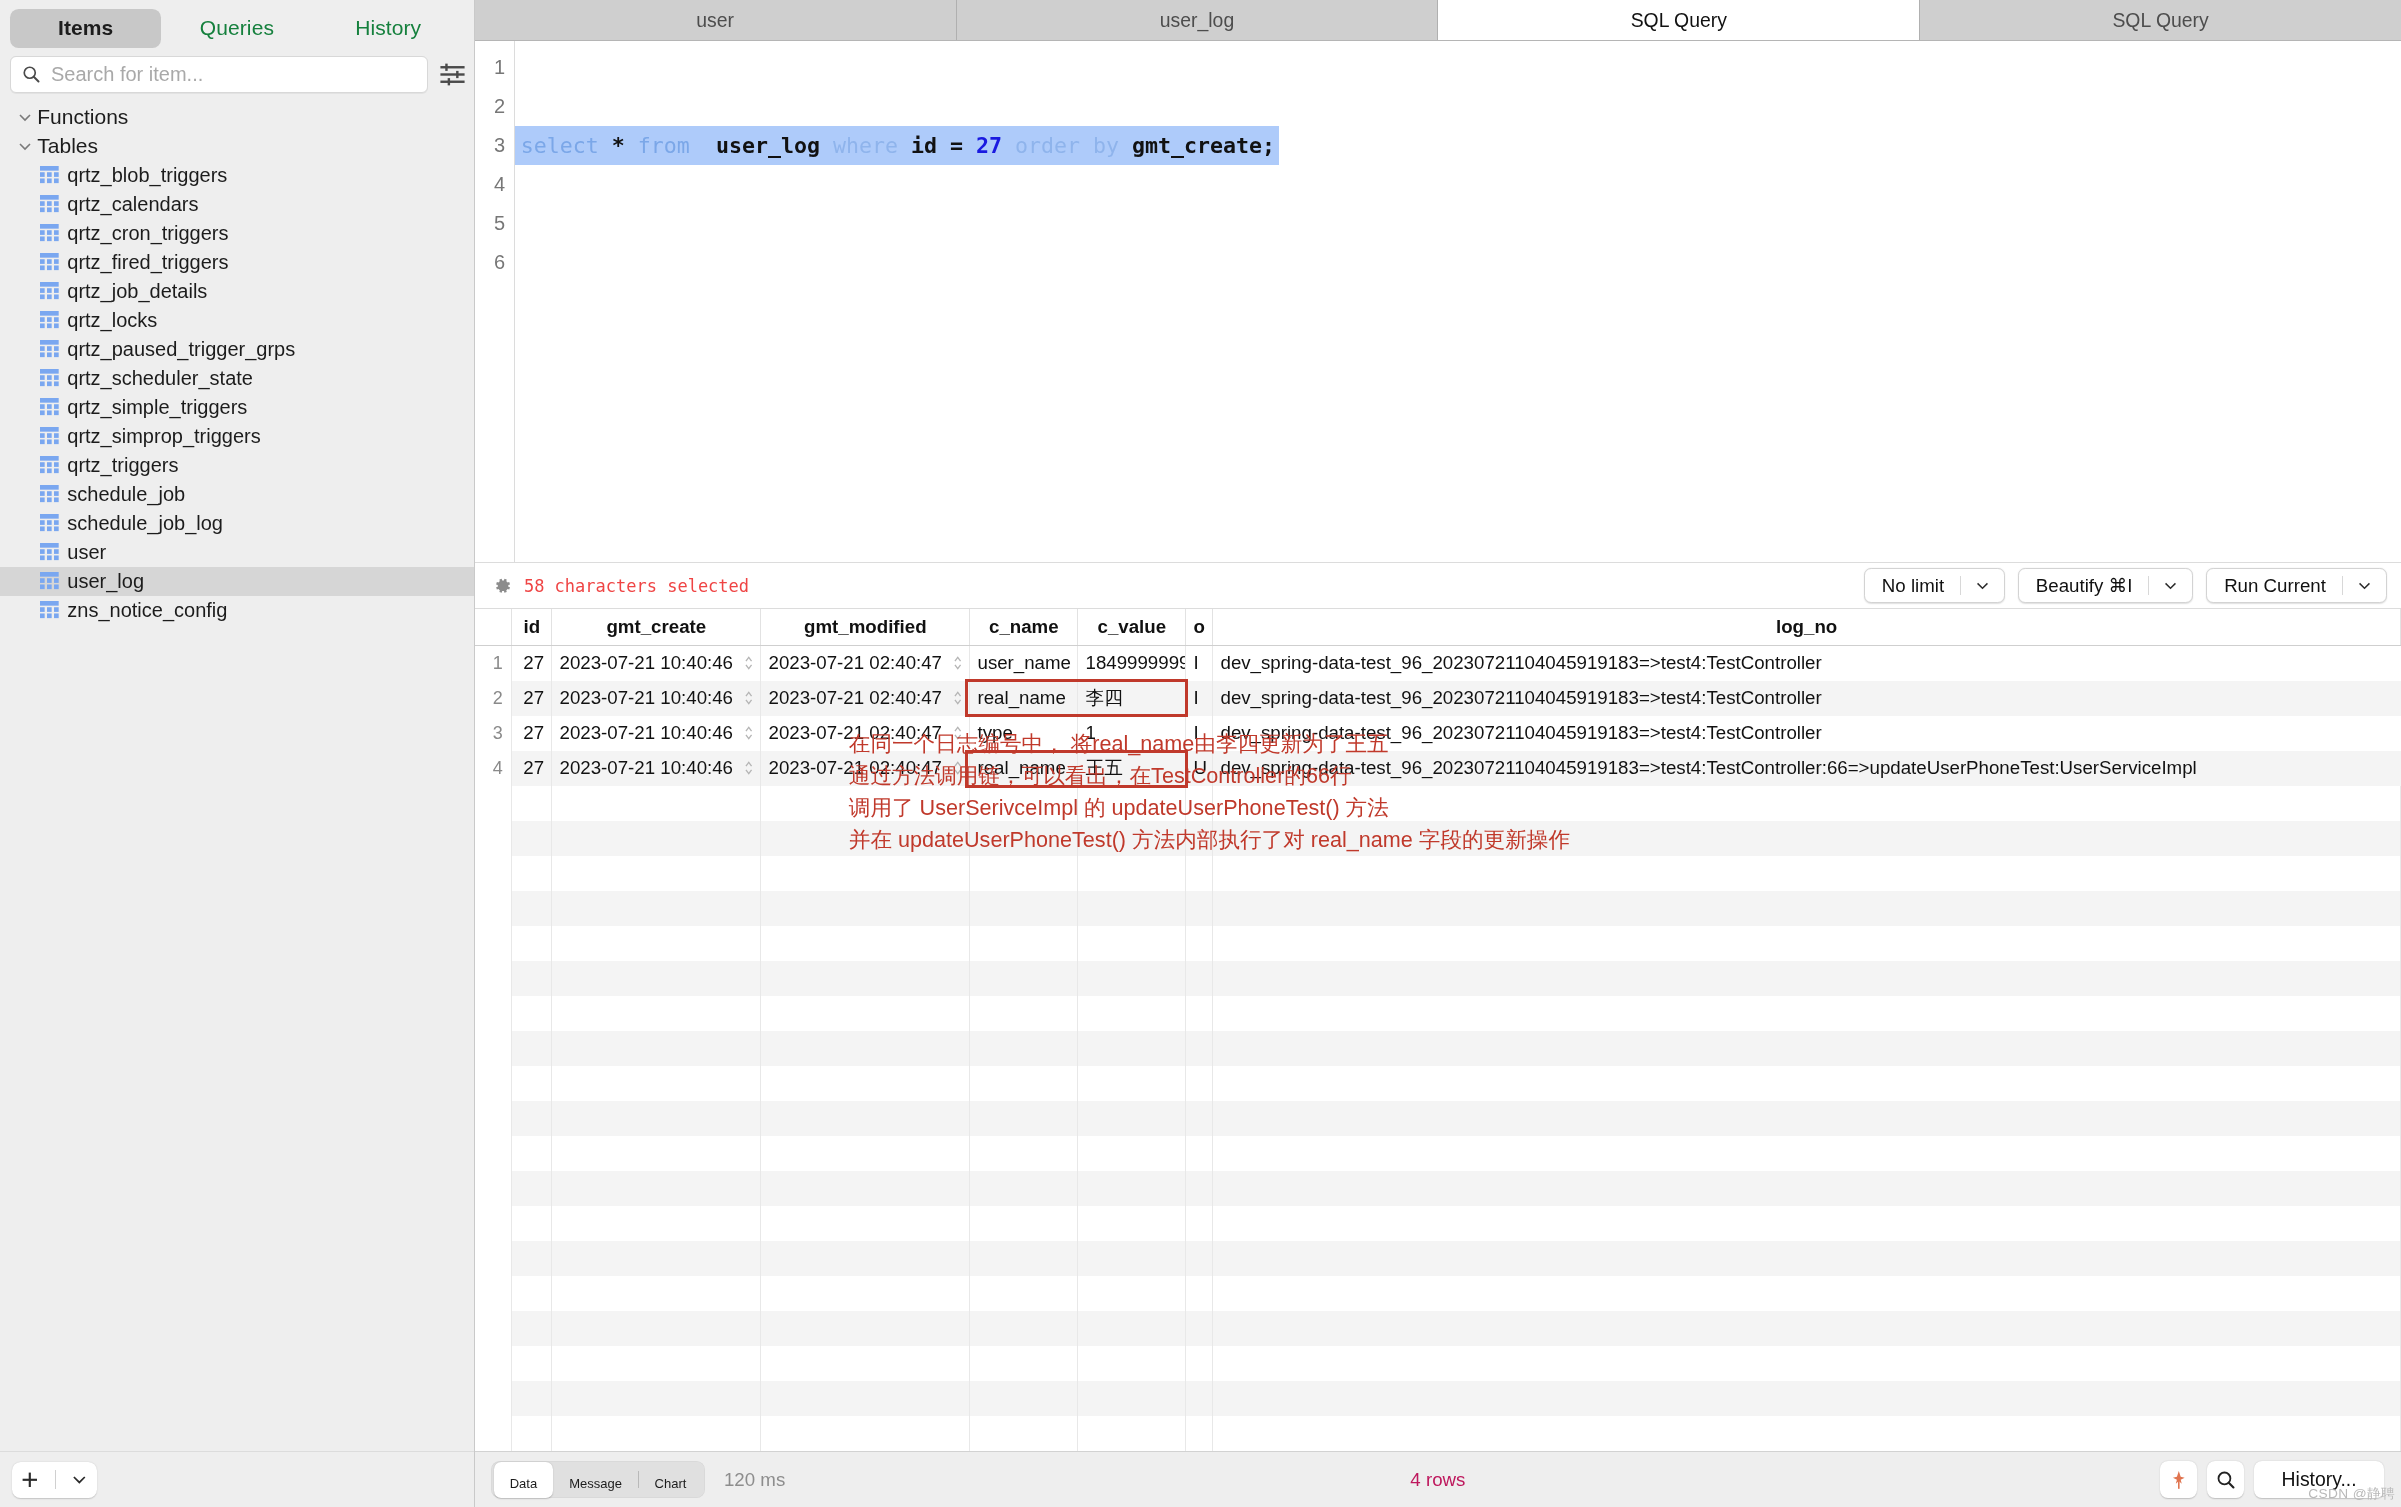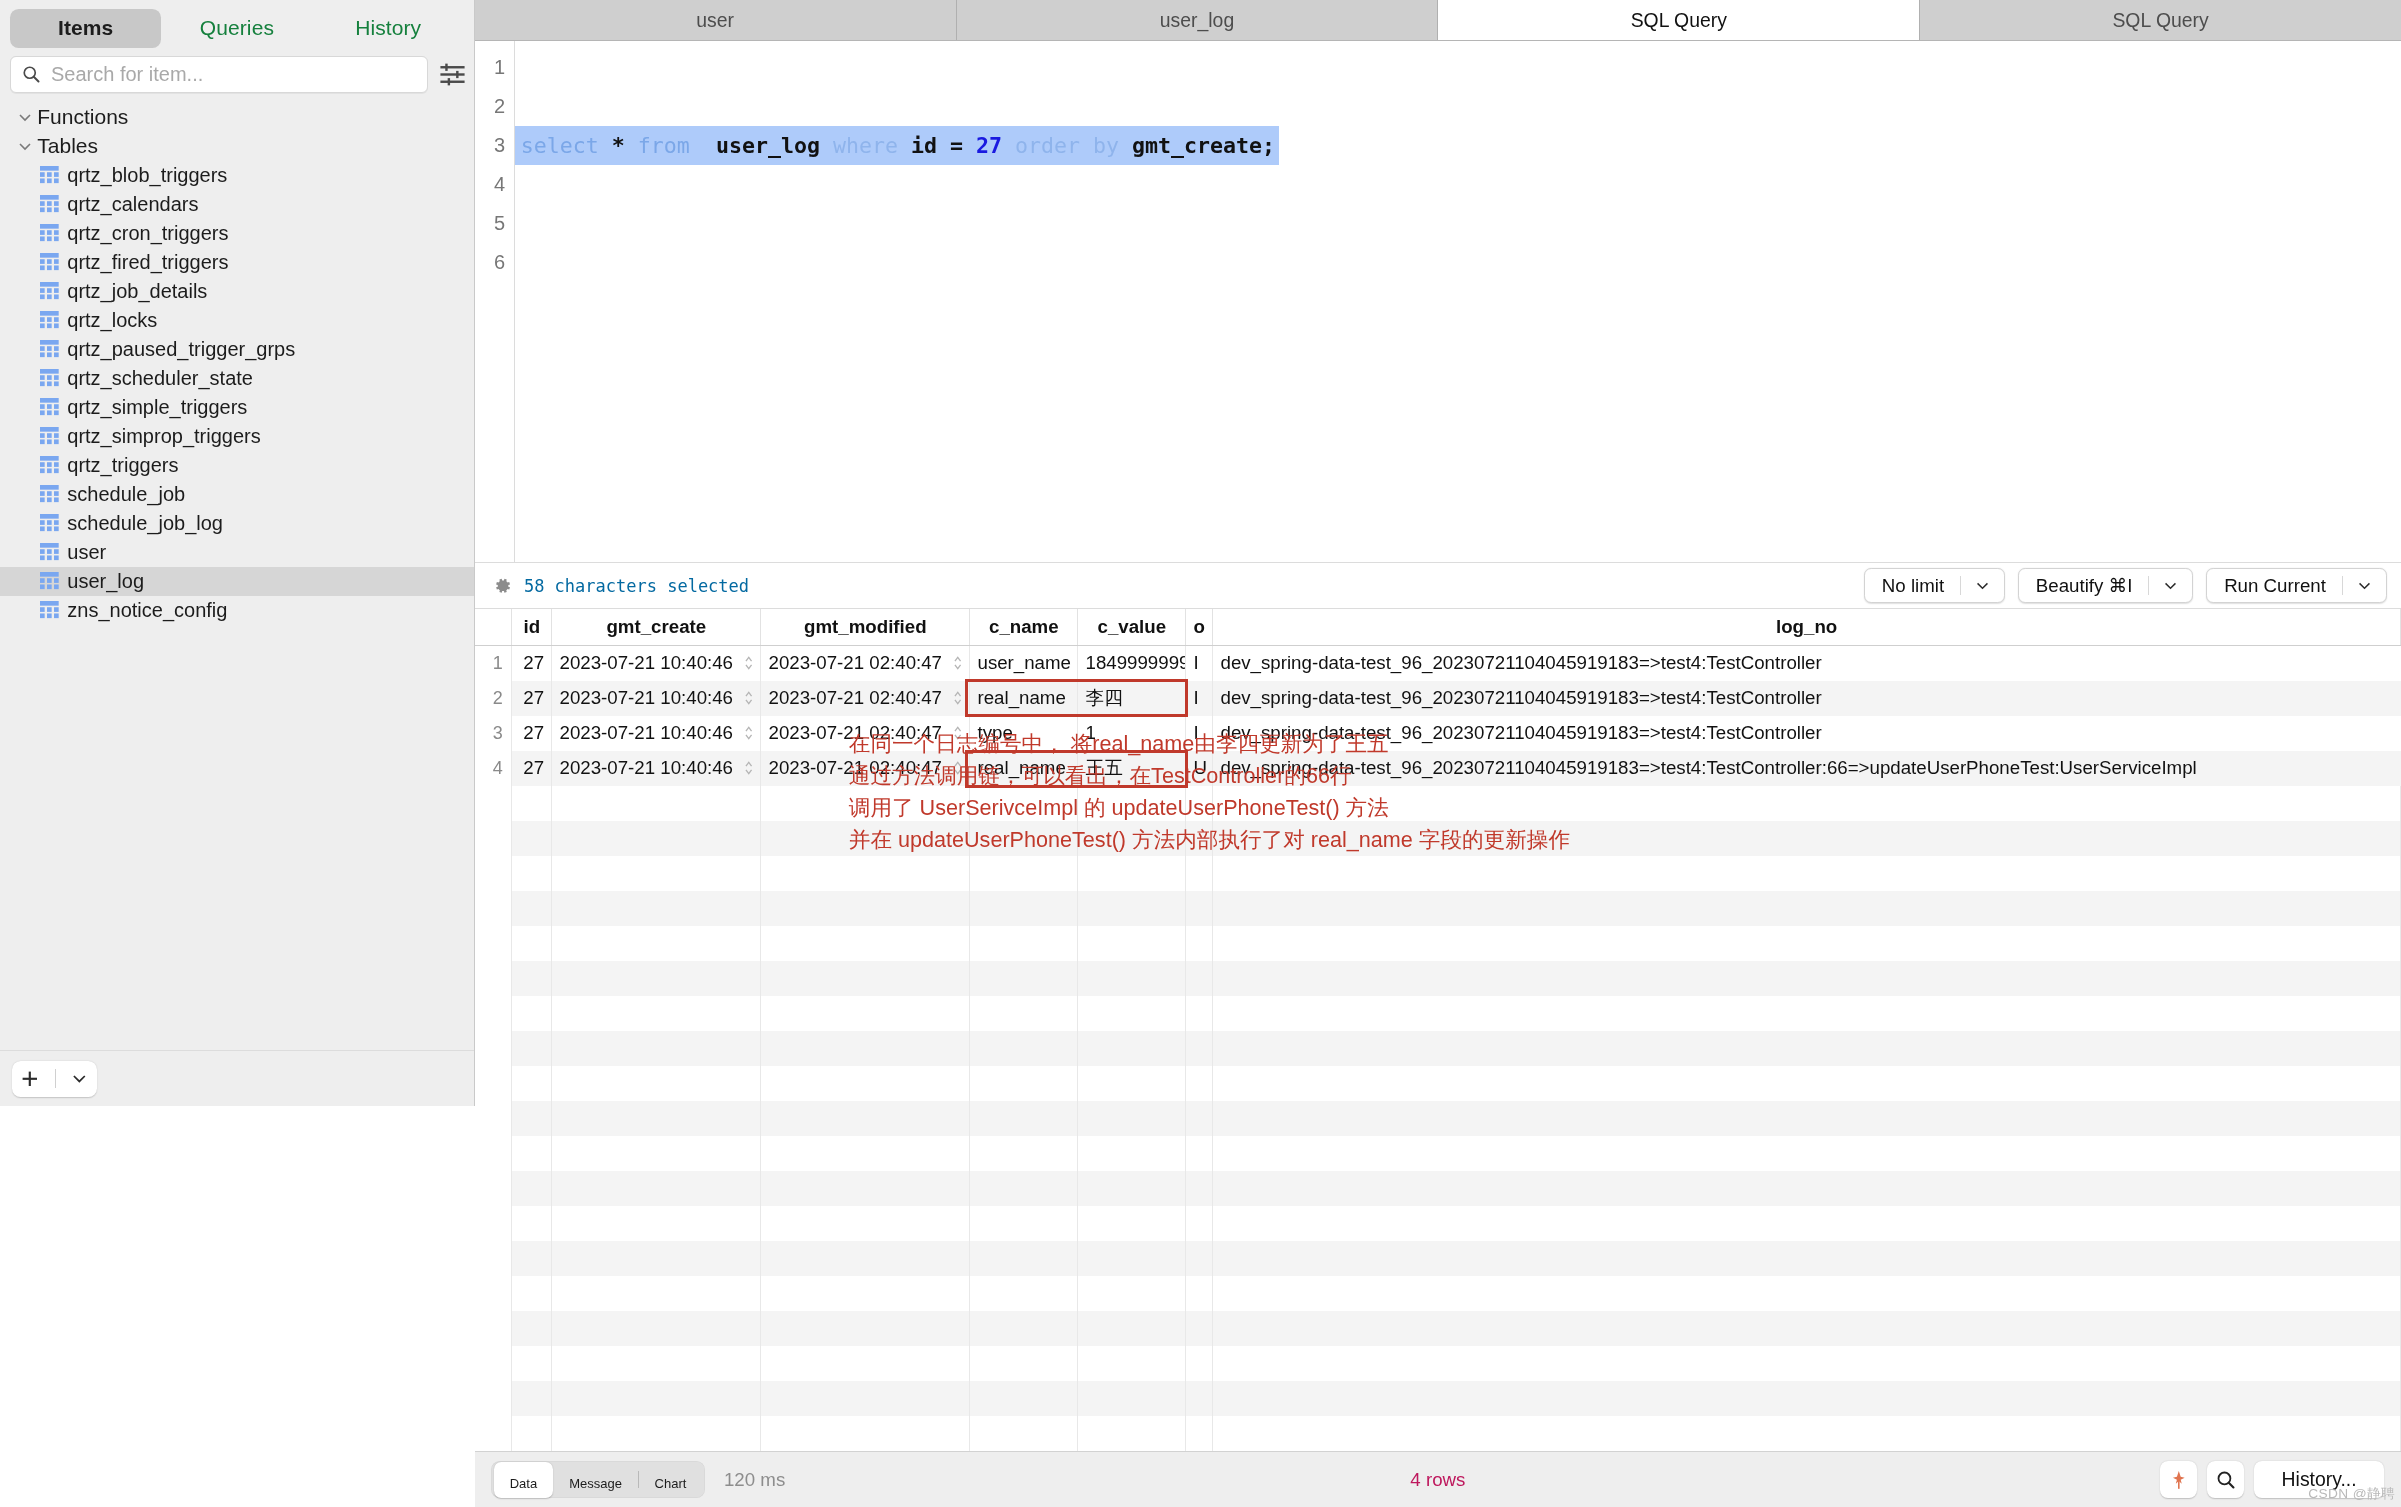--- a/index.html
+++ b/index.html
@@ -12,21 +12,21 @@
   }
   .app {
     position: relative;
     width: 2401px; height: 1507px;
     display: flex;
   }
 
   
   .sidebar {
     width: 475px;
-    height: 1106px;
+    height: 1507px;
     background: #eeeeee;
     border-right: 1.4px solid #c9c9c9;
     box-sizing: border-box;
     display: flex;
     flex-direction: column;
     position: relative;
   }
   .sb-tabs {
     display: flex;
     align-items: center;
@@ -208,21 +208,21 @@
     display: flex;
     align-items: center;
     padding: 0 14.4px 0 16px;
     background: #ffffff;
     border-bottom: 0.7px solid #dcdcdc;
   }
   .gear { width: 21.6px; height: 21.6px; flex: 0 0 21.6px; }
   .charsel {
     font-family: "DejaVu Sans Mono", monospace;
     font-size: 17px;
-    color: #0369a1;
+    color: #ef4444;
     margin-left: 11.5px;
   }
   .toolstrip .spacer { flex: 1; }
   .seg {
     height: 33px;
     background: #ffffff;
     border: 0.7px solid #d3d3d3;
     border-radius: 7.2px;
     display: flex;
     align-items: center;

